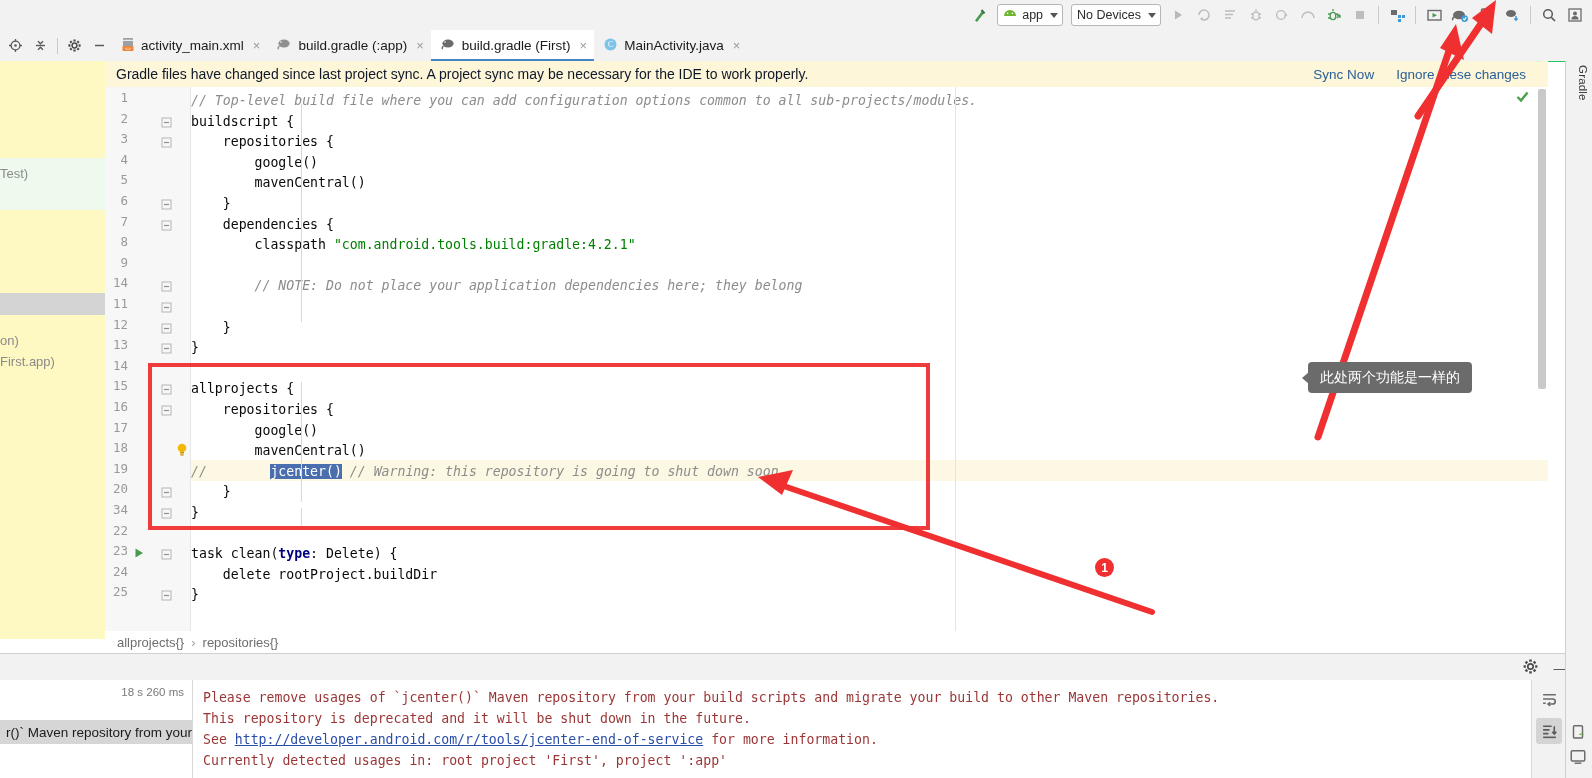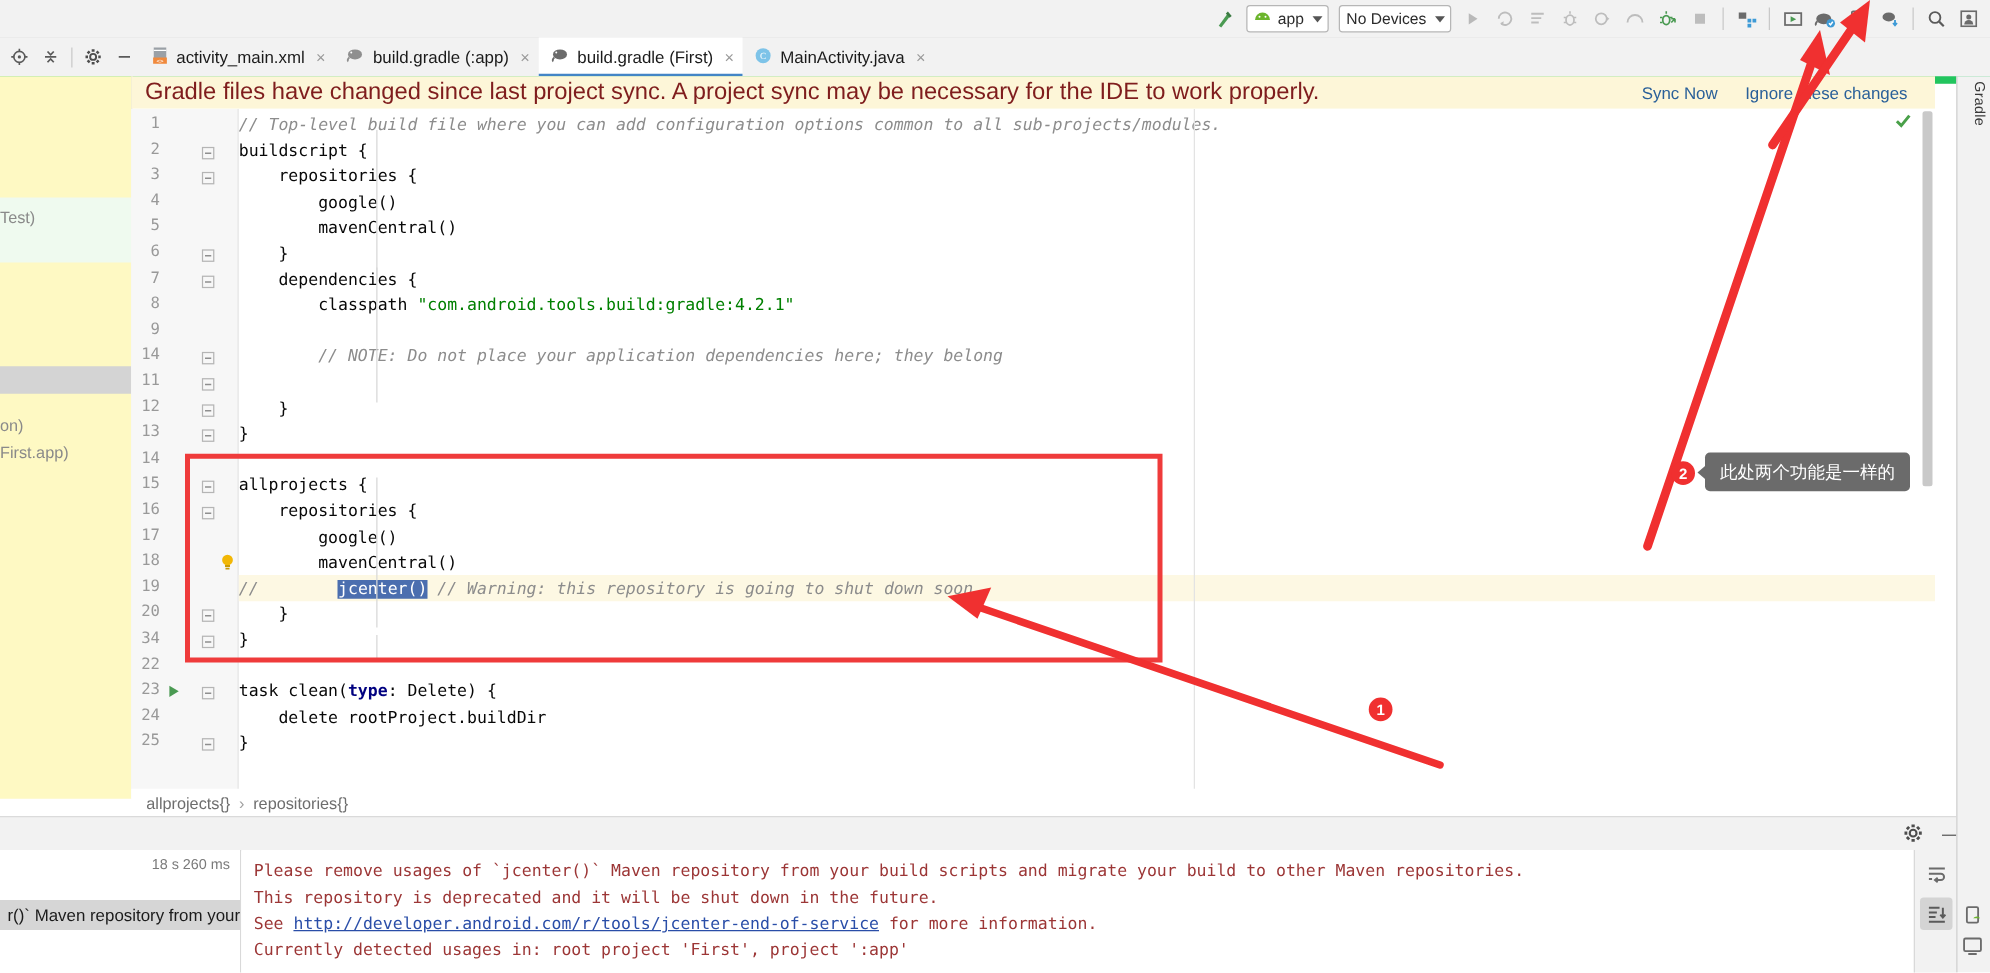--- a/index.html
+++ b/index.html
@@ -13,32 +13,32 @@
 
   
   #toolbar{position:absolute;left:0;top:0;width:1592px;height:30px;background:#f2f2f2;border-bottom:1px solid #d6d6d6;}
   #toolbar-right{position:absolute;right:4px;top:0;height:30px;display:flex;align-items:center;gap:0px;}
   .tb-icon{width:26px;height:26px;display:flex;align-items:center;justify-content:center;}
   .tb-sep{width:1px;height:18px;background:#c9c9c9;margin:0 5px;}
   .combo{height:20px;border:1px solid #b6b6b6;background:#fff;border-radius:3px;display:flex;align-items:center;padding:0 4px 0 5px;gap:5px;margin:0 4px;font-size:12.5px;color:#2b2b2b;}
   .combo .caret{width:0;height:0;border-left:4px solid transparent;border-right:4px solid transparent;border-top:5px solid #555;margin-left:2px;}
 
   
-  #tabstrip{position:absolute;left:0;top:30px;width:1592px;height:31px;background:#f2f2f2;border-bottom:6px solid #22c55e;display:flex;align-items:center;}
+  #tabstrip{position:absolute;left:0;top:30px;width:1592px;height:31px;background:#f2f2f2;border-bottom:1px solid #22c55e;display:flex;align-items:center;}
   #tabstrip-left{display:flex;align-items:center;height:31px;padding-left:3px;}
   .ts-icon{width:25px;height:25px;display:flex;align-items:center;justify-content:center;}
   .ts-sep{width:1px;height:16px;background:#c9c9c9;margin:0 4px;}
   .etab{height:31px;display:flex;align-items:center;gap:6px;padding:0 7px 0 9px;font-size:13.5px;color:#1a1a1a;position:relative;white-space:nowrap;}
   .etab.active{background:#fff;}
   .etab.active:after{content:"";position:absolute;left:0;right:0;bottom:0;height:2px;background:#4385c6;}
   .etab .x{color:#9a9a9a;font-size:13px;margin-left:3px;}
 
   
   #banner{position:absolute;left:105px;top:61px;width:1443px;height:26px;background:#fdf6d8;display:flex;align-items:center;}
-  #banner .msg{margin-left:11px;font-size:19px;color:#7f1d1d;}
+  #banner .msg{margin-left:11px;font-size:14px;color:#0f172a;}
   #banner .acts{margin-left:auto;display:flex;gap:22px;padding-right:22px;}
   #banner .acts a{color:#2a6099;text-decoration:none;font-size:13.5px;}
 
   
   #leftstrip{position:absolute;left:0;top:61px;width:105px;height:578px;background:#fef9c3;border-right:1px solid #cfcfcf;overflow:hidden;font-size:13px;color:#8a8a8a;}
   #leftstrip .seg{position:absolute;left:0;width:105px;}
   #left-green{top:97px;height:52px;background:#effaef;}
   #left-grey{top:232px;height:22px;background:#d4d4d4;}
   #left-t1{top:105px;left:0;}
   #left-t2{top:272px;left:0;}
@@ -81,21 +81,21 @@
 
   
   #rightstrip{position:absolute;right:0;top:61px;width:26px;height:717px;background:#f2f2f2;border-left:1px solid #cfcfcf;}
   #rt-gradle{position:absolute;top:4px;left:3px;width:20px;height:60px;writing-mode:vertical-rl;font-size:11.5px;color:#3a3a3a;letter-spacing:.2px;}
   #rt-icons{position:absolute;bottom:6px;left:0;width:26px;}
   .rt-ic{width:20px;height:20px;margin:4px auto;}
 
   
   #overlay{position:absolute;left:0;top:0;width:1592px;height:778px;pointer-events:none;}
   .badge{position:absolute;width:19px;height:19px;border-radius:50%;background:#f03030;color:#fff;font-size:12px;display:flex;align-items:center;justify-content:center;font-weight:bold;}
-  #tip2{position:absolute;left:1364px;top:362px;height:31px;background:#6b6b6b;color:#fff;border-radius:4px;display:flex;align-items:center;padding:0 12px;font-size:14px;font-family:"DejaVu Sans","Liberation Sans",sans-serif;}
+  #tip2{position:absolute;left:1308px;top:362px;height:31px;background:#6b6b6b;color:#fff;border-radius:4px;display:flex;align-items:center;padding:0 12px;font-size:14px;font-family:"DejaVu Sans","Liberation Sans",sans-serif;}
   #tip2:before{content:"";position:absolute;left:-6px;top:10px;border-top:6px solid transparent;border-bottom:6px solid transparent;border-right:7px solid #6b6b6b;}
   .scrollthumb{position:absolute;background:#c9c9c9;border-radius:2px;}
 </style>
 </head>
 <body>
 
 <div id="toolbar">
   <div id="toolbar-right">
 
     <div class="tb-icon">

